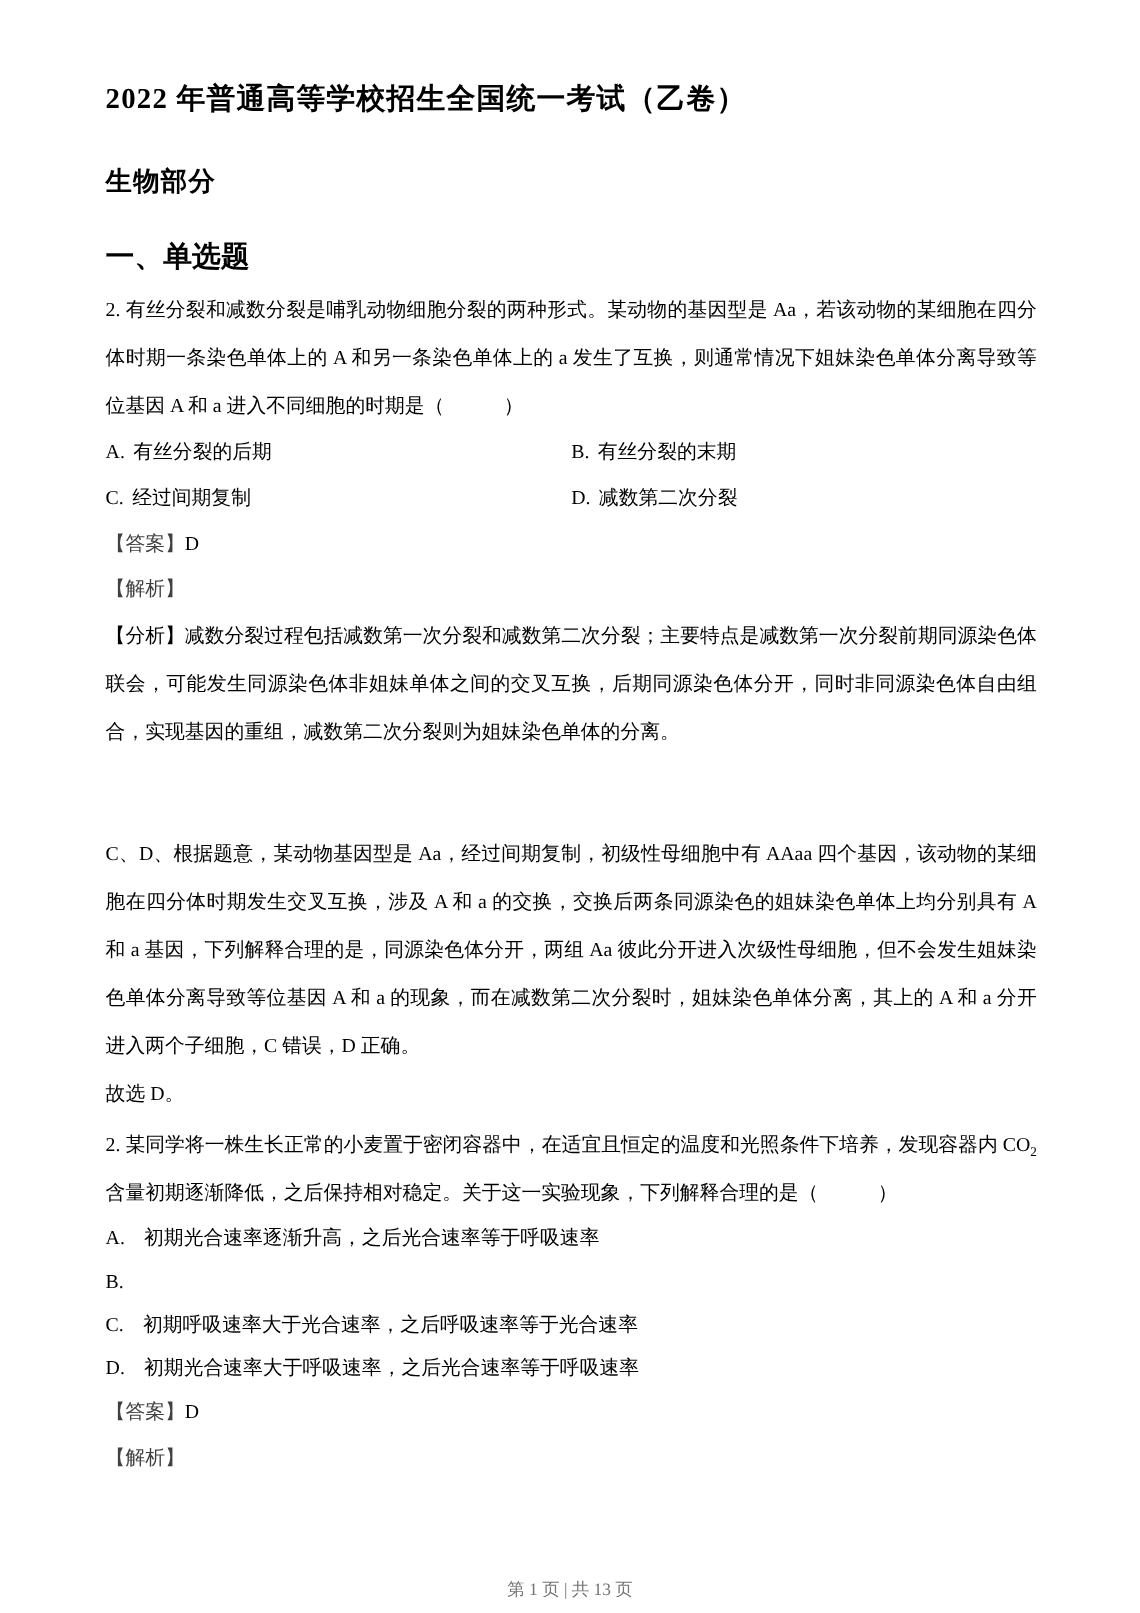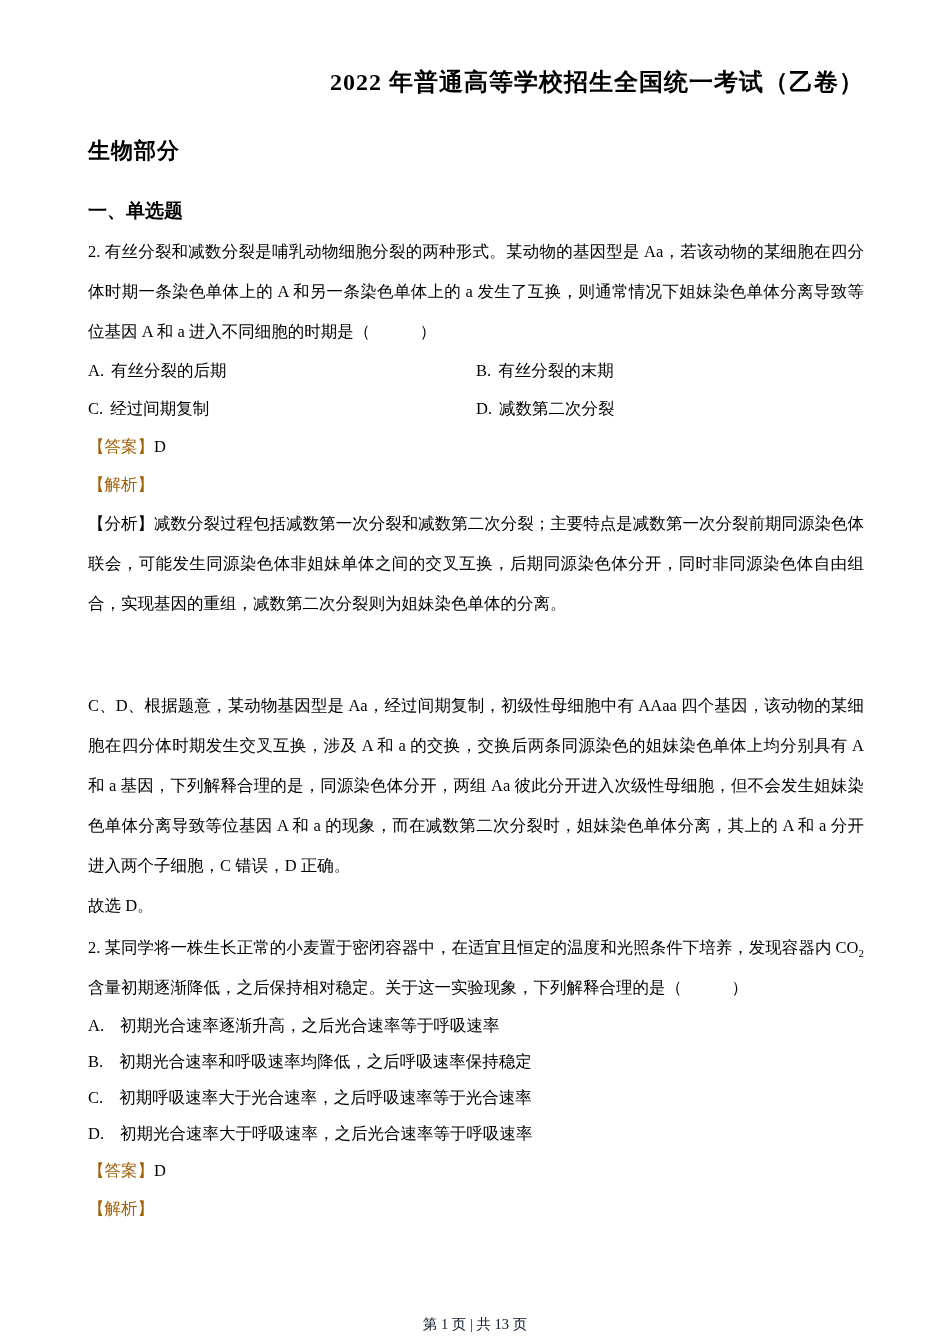--- a/index.html
+++ b/index.html
@@ -14,34 +14,34 @@
     font-family: "Liberation Serif", "DejaVu Serif", serif;
     color: #000000;
     overflow: hidden;
   }
   .page {
     padding: 66px 86px 0 88px;
   }
   .doc-title {
     font-size: 24px;
     font-weight: bold;
-    text-align: right;
+    text-align: left;
     margin: 0 0 38px 0;
     letter-spacing: 1px;
   }
   .doc-subtitle {
     font-size: 22px;
     font-weight: bold;
     text-align: left;
     margin: 0 0 32px 0;
     letter-spacing: 1px;
   }
   .section-heading {
     font-family: Liberation Mono, monospace;
-    font-size: 19px;
+    font-size: 24px;
     font-weight: bold;
     margin: 0 0 8px 0;
   }
   .para {
     font-size: 16.5px;
     line-height: 40px;
     text-align: justify;
     margin: 0;
   }
   .options-2col {
@@ -65,36 +65,36 @@
     margin-right: 7px;
   }
   .options-rows .option .opt-label {
     margin-right: 16px;
   }
   .ans-row {
     font-size: 16.5px;
     line-height: 38px;
   }
   .blue {
-    color: #a16207;
+    color: #404040;
   }
   .gap-block {
     height: 62px;
   }
   .q-gap {
     height: 2px;
   }
   .footer {
     position: absolute;
     left: 0;
     right: 0;
     bottom: 10px;
     text-align: center;
     font-size: 14.5px;
-    color: #0f172a;
+    color: #737373;
   }
   sub.co2 {
     font-size: 11px;
     line-height: 0;
   }
 </style>
 </head>
 <body>
 
 <div class="page">
@@ -150,21 +150,20 @@
   <div>
     <p class="para"><span>2. 某同学将一株生长正常的小麦置于密闭容器中，在适宜且恒定的温度和光照条件下培养，发现容器内 CO</span><sub class="co2">2</sub><span> 含量初期逐渐降低，之后保持相对稳定。关于这一实验现象，下列解释合理的是（　　　）</span></p>
 
     <div class="options-rows">
       <div class="option">
         <span class="opt-label">A.</span>
         <span>初期光合速率逐渐升高，之后光合速率等于呼吸速率</span>
       </div>
       <div class="option">
         <span class="opt-label">B.</span>
-        <span>初期光合速率和呼吸速率均降低，之后呼吸速率保持稳定</span>
       </div>
       <div class="option">
         <span class="opt-label">C.</span>
         <span>初期呼吸速率大于光合速率，之后呼吸速率等于光合速率</span>
       </div>
       <div class="option">
         <span class="opt-label">D.</span>
         <span>初期光合速率大于呼吸速率，之后光合速率等于呼吸速率</span>
       </div>
     </div>

